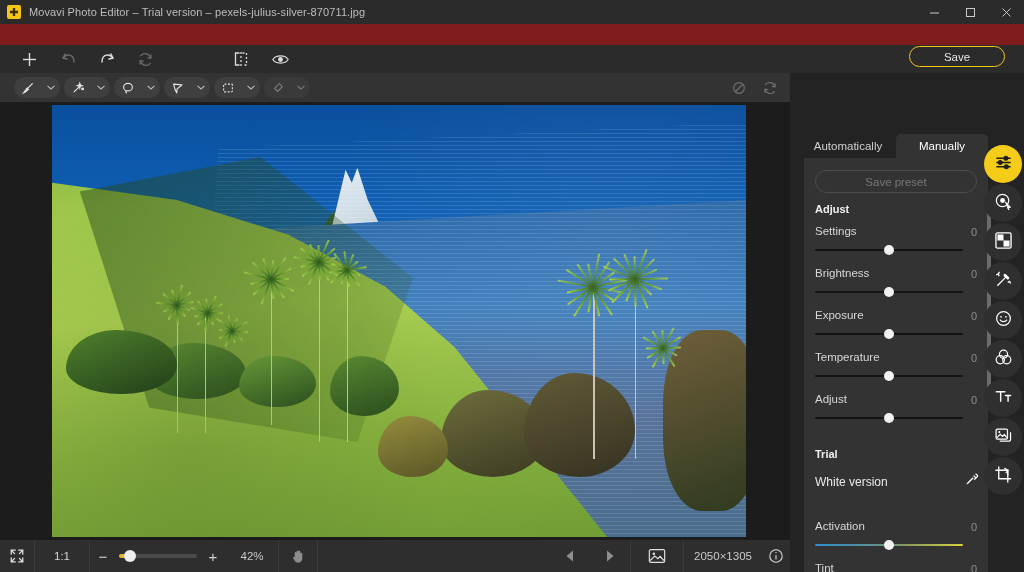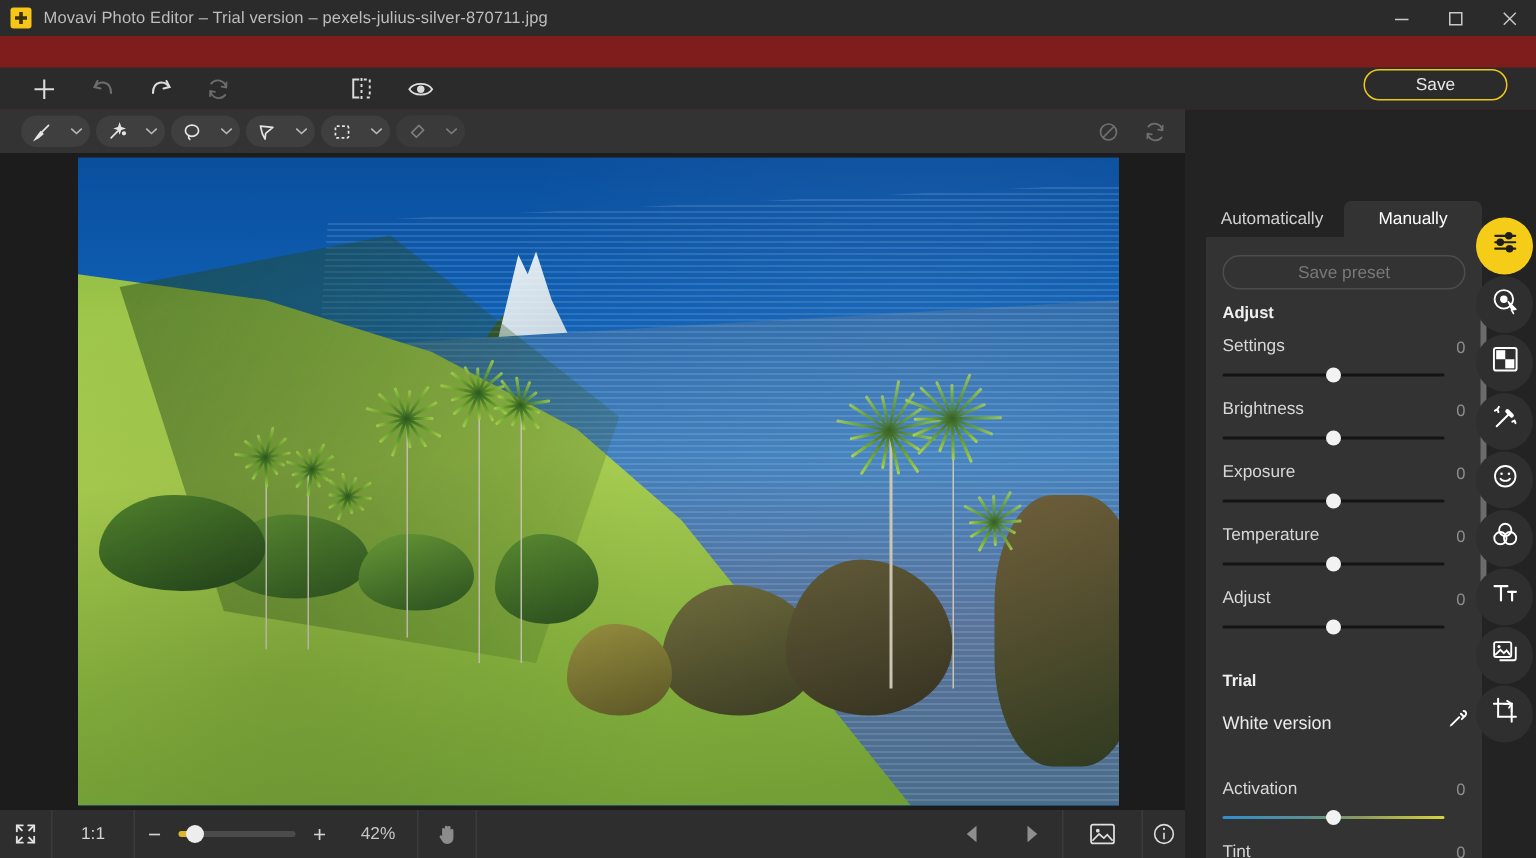--- a/index.html
+++ b/index.html
@@ -636,20 +636,21 @@
     </div>
     <div class="sb-sep"></div>
     <div class="sb-cell" style="width:52px">
       <svg width="18" height="16" viewBox="0 0 20 17" fill="none" stroke="#e0e0e0" stroke-width="1.3">
         <rect x="1.5" y="1.5" width="17" height="14" rx="1.5"></rect>
         <circle cx="6.5" cy="6" r="1.4" fill="#e0e0e0" stroke="none"></circle>
         <path d="M2.5 13.5 L7.5 8.5 L11 11.5 L13.5 9 L17.5 13.5"></path>
       </svg>
     </div>
     <div class="sb-sep"></div>
+    <div class="sb-cell" style="width:78px;color:#c9c9c9">2050×1305</div>
     <div class="sb-cell" style="width:28px">
       <svg width="16" height="16" viewBox="0 0 18 18" fill="none" stroke="#dcdcdc" stroke-width="1.2">
         <circle cx="9" cy="9" r="7"></circle>
           <line x1="9" y1="8" x2="9" y2="13"></line>
           <circle cx="9" cy="5.2" r="0.8" fill="#dcdcdc" stroke="none"></circle>
       </svg>
     </div>
   </div>
 
   <div class="rpanel">

